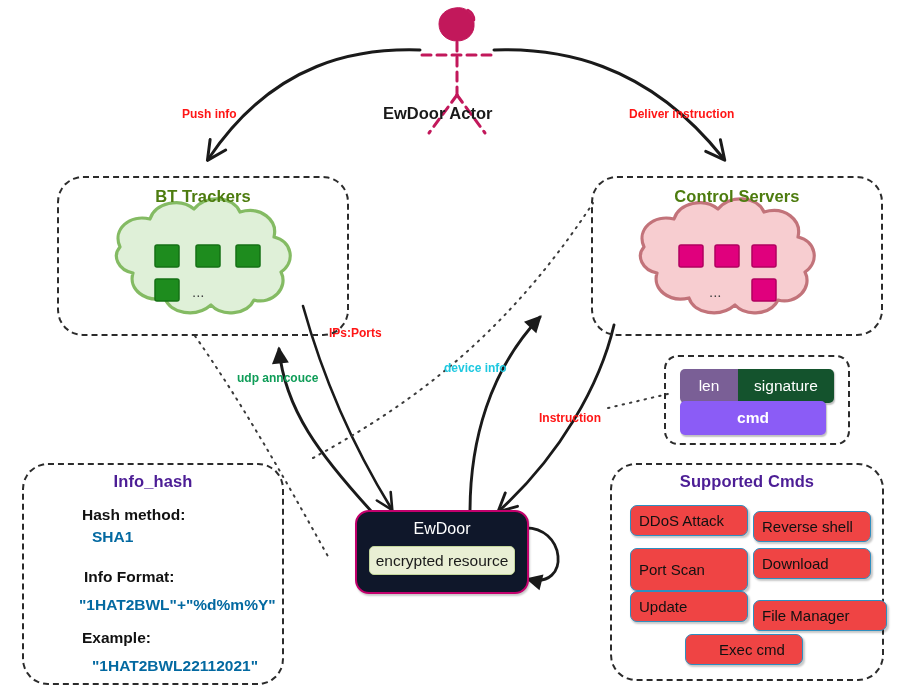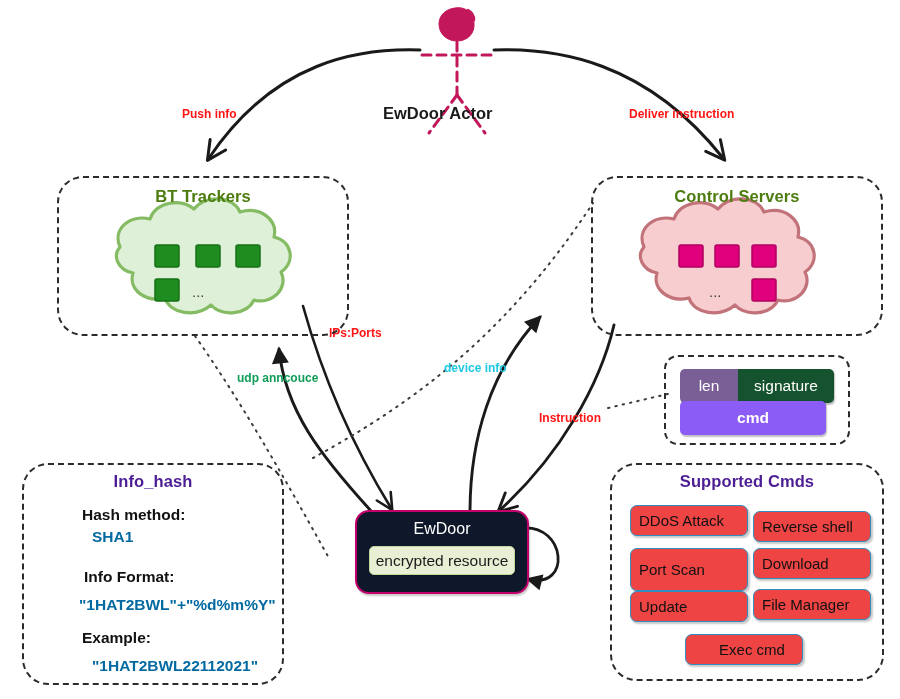--- a/index.html
+++ b/index.html
@@ -272,18 +272,18 @@
   <div class="group-box" style="left:610px; top:463px; width:274px; height:218px;">
     <div class="group-title red" style="top:7px;">Supported Cmds</div>
 
     <div class="cmd-chip" style="left:18px;  top:40px;  width:118px; height:31px;">DDoS Attack</div>
     <div class="cmd-chip" style="left:141px; top:46px;  width:118px; height:31px;">Reverse shell</div>
 
     <div class="cmd-chip" style="left:18px;  top:83px;  width:118px; height:43px;">Port Scan</div>
     <div class="cmd-chip" style="left:141px; top:83px;  width:118px; height:31px;">Download</div>
 
     <div class="cmd-chip" style="left:18px;  top:126px; width:118px; height:31px;">Update</div>
-    <div class="cmd-chip" style="left:141px; top:124px; width:118px; height:31px;">File Manager</div>
+    <div class="cmd-chip" style="left:141px; top:135px; width:134px; height:31px;">File Manager</div>
 
     <div class="cmd-chip center" style="left:73px; top:169px; width:118px; height:31px;">Exec cmd</div>
   </div>
 
 </div>
 
 </body></html>

